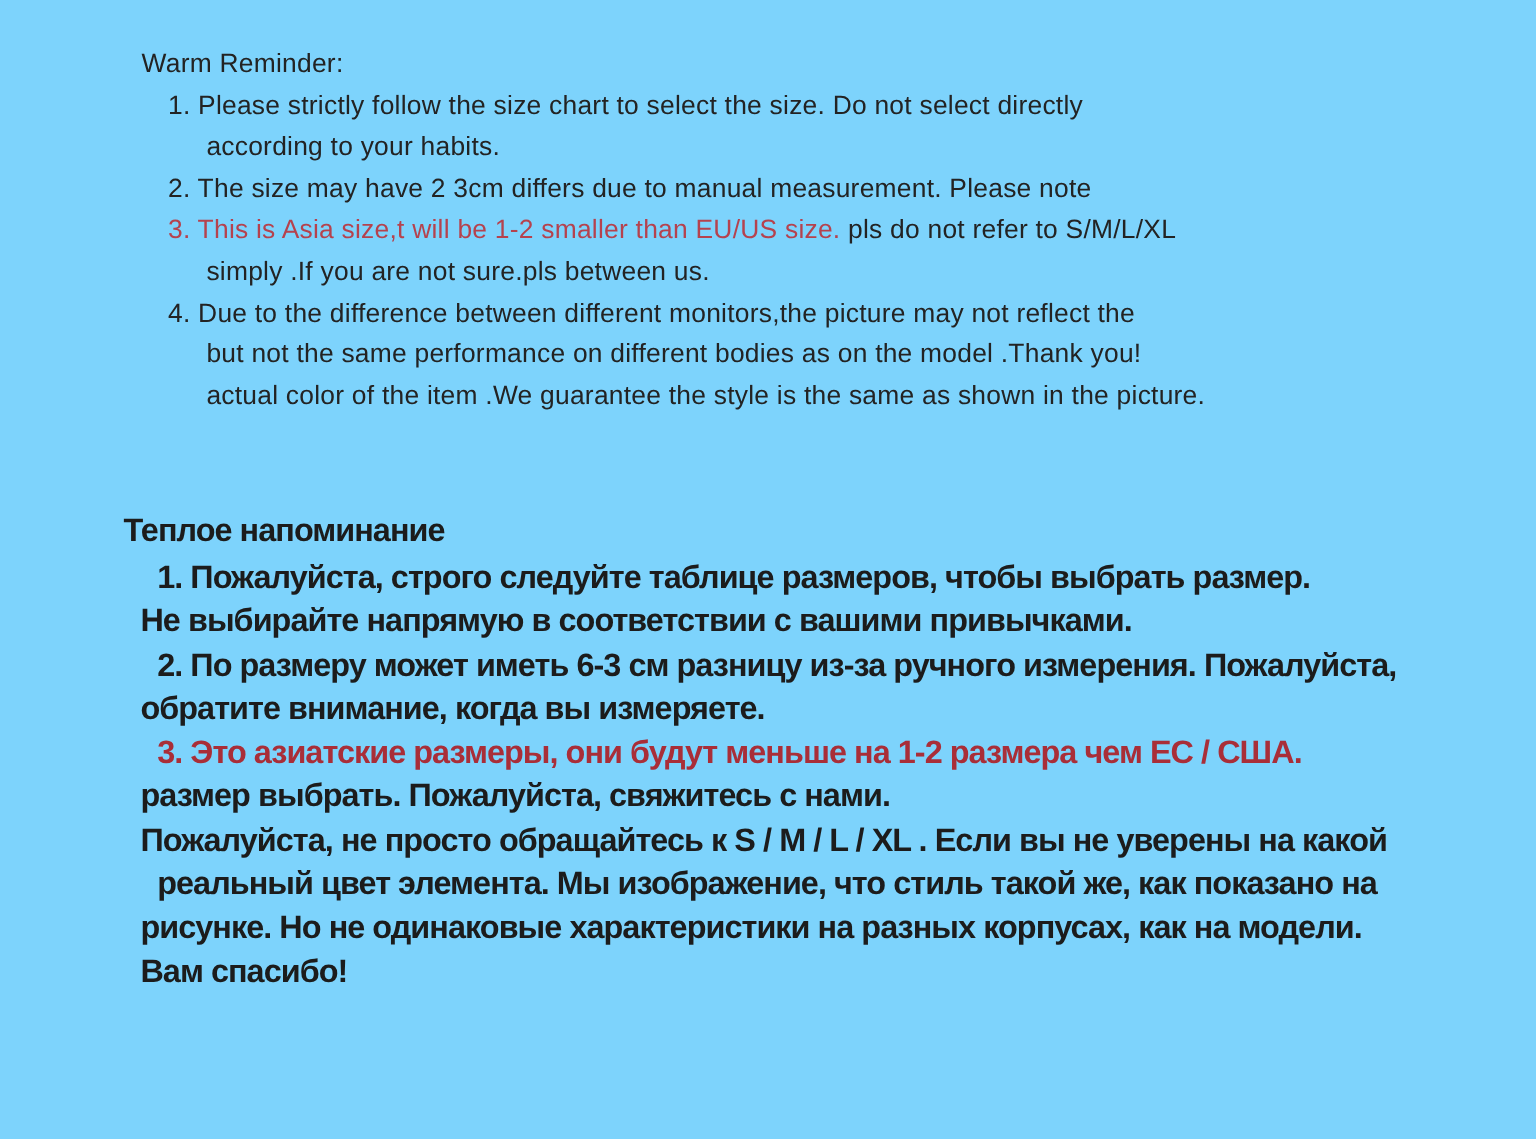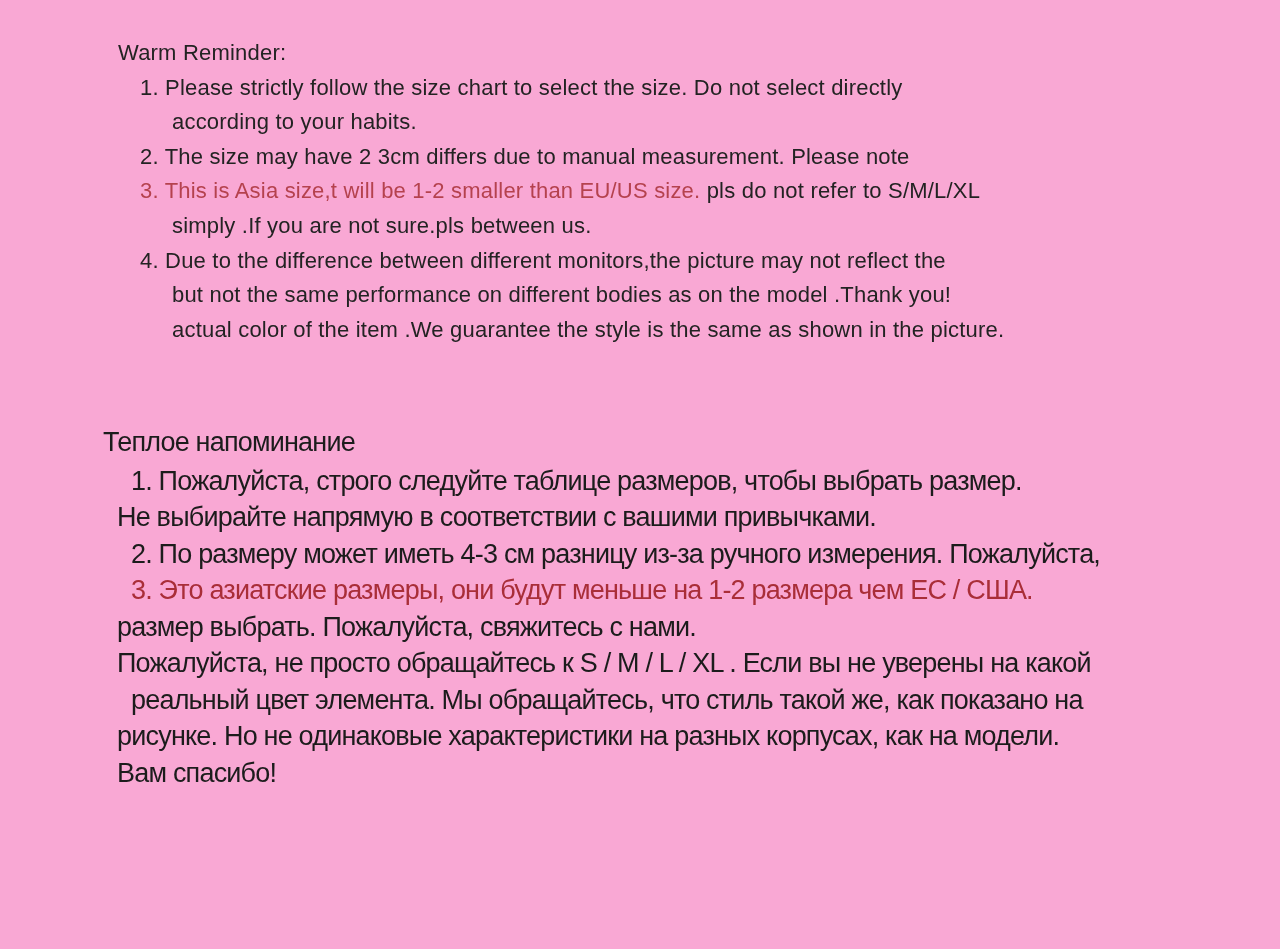--- a/index.html
+++ b/index.html
@@ -4,21 +4,21 @@
 <style>
   html, body {
     margin: 0;
     padding: 0;
     background: #ffffff;
   }
   .page {
     position: relative;
     width: 1280px;
     height: 949px;
-    background: #f9a8d4;
+    background: #7dd3fc;
     overflow: hidden;
     font-family: "Liberation Sans", sans-serif;
   }
   
   .english {
     position: absolute;
     left: 118px;
     top: 36px;
     font-size: 22px;
     line-height: 34.6px;
@@ -83,36 +83,37 @@
           <div class="line"><span>simply .If you are not sure.pls between us.</span></div>
         </div>
         <div class="en-item">
           <div class="line"><span>4. Due to the difference between different monitors,the picture may not reflect the</span></div>
           <div class="line"><span>but not the same performance on different bodies as on the model .Thank you!</span></div>
           <div class="line"><span>actual color of the item .We guarantee the style is the same as shown in the picture.</span></div>
         </div>
       </div>
   </section>
 
-  <section class="russian" style="--red: #a92e38; color: rgb(28, 28, 28);">
+  <section class="russian" style="--red: #a92e38; color: rgb(28, 28, 28); font-weight: bold;">
     <div class="ru-title">Теплое напоминание</div>
     <div class="ru-items">
         <div class="ru-item">
           <div class="line"><span>1. Пожалуйста, строго следуйте таблице размеров, чтобы выбрать размер.</span></div>
           <div class="line"><span>Не выбирайте напрямую в соответствии с вашими привычками.</span></div>
         </div>
         <div class="ru-item">
-          <div class="line"><span>2. По размеру может иметь 4-3 см разницу из-за ручного измерения. Пожалуйста,</span></div>
+          <div class="line"><span>2. По размеру может иметь 6-3 см разницу из-за ручного измерения. Пожалуйста,</span></div>
+          <div class="line"><span>обратите внимание, когда вы измеряете.</span></div>
         </div>
         <div class="ru-item">
           <div class="line"><span class="red">3. Это азиатские размеры, они будут меньше на 1-2 размера чем ЕС / США.</span></div>
           <div class="line"><span>размер выбрать. Пожалуйста, свяжитесь с нами.</span></div>
           <div class="line"><span>Пожалуйста, не просто обращайтесь к S / M / L / XL . Если вы не уверены на какой</span></div>
         </div>
         <div class="ru-item">
-          <div class="line"><span>реальный цвет элемента. Мы обращайтесь, что стиль такой же, как показано на</span></div>
+          <div class="line"><span>реальный цвет элемента. Мы изображение, что стиль такой же, как показано на</span></div>
           <div class="line"><span>рисунке. Но не одинаковые характеристики на разных корпусах, как на модели.</span></div>
           <div class="line"><span>Вам спасибо!</span></div>
         </div>
       </div>
   </section>
 
 </div>
 
 </body></html>

